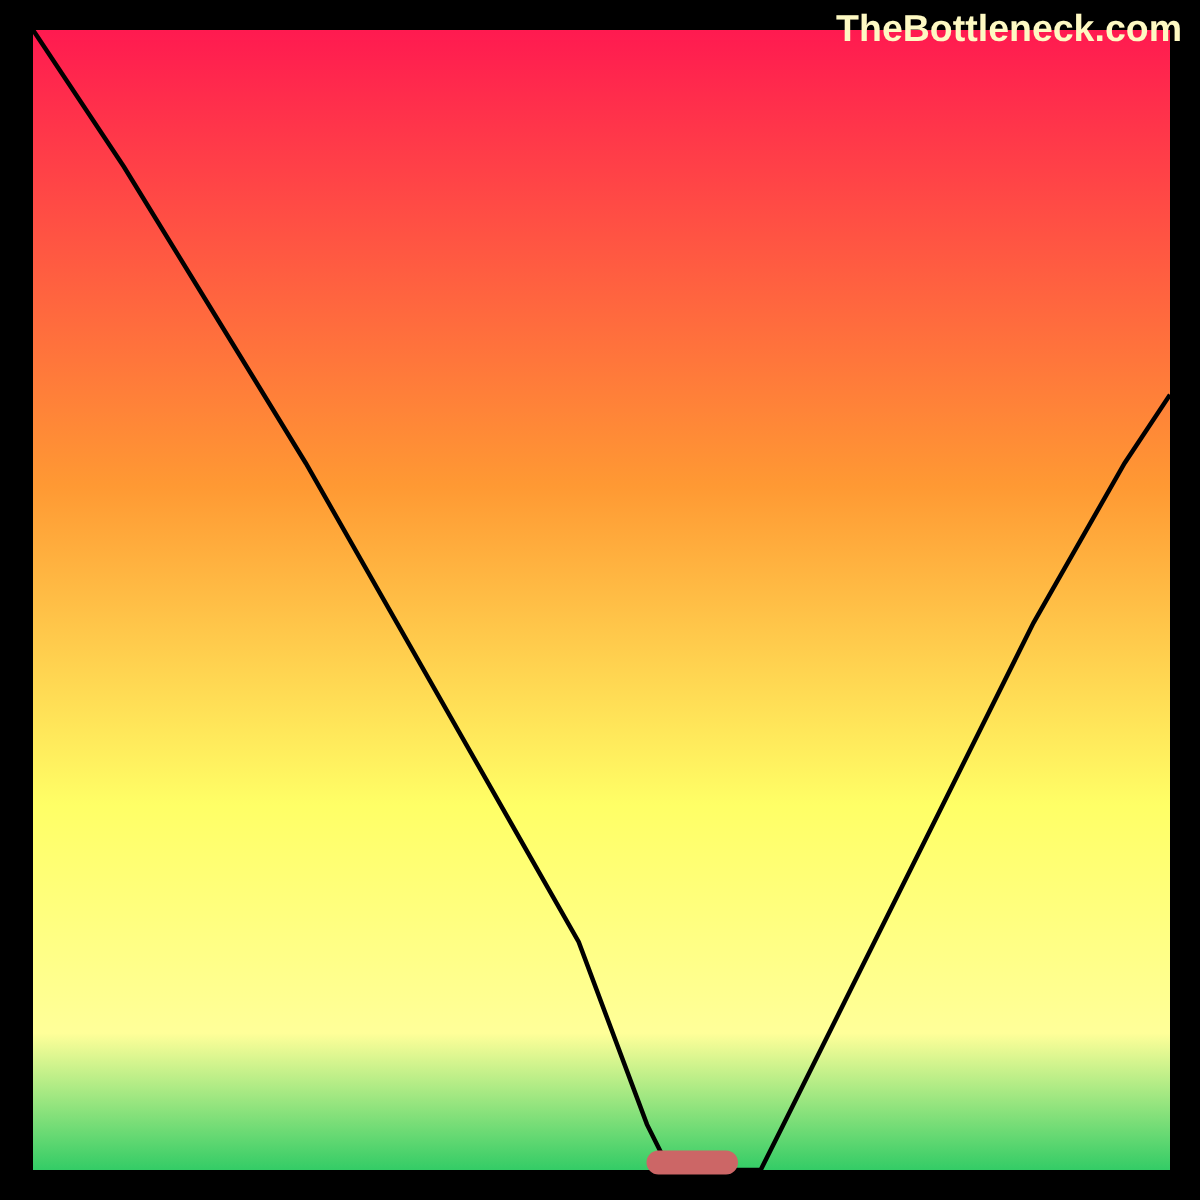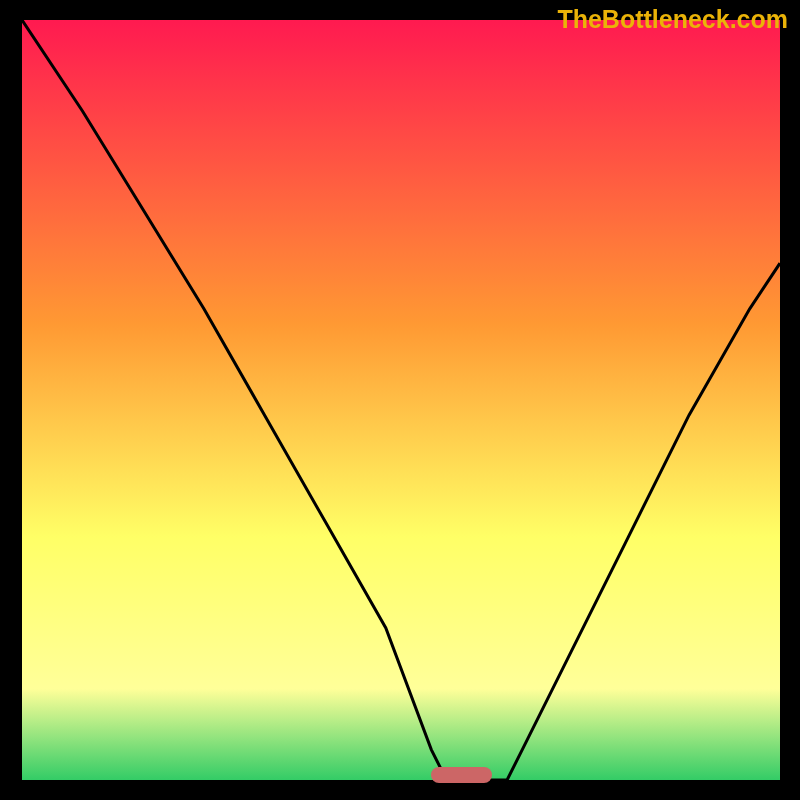--- a/index.html
+++ b/index.html
@@ -13,21 +13,21 @@
 .outer {
   width: 800px;
   height: 800px;
   background: #000;
   position: relative;
 }
 .watermark {
   position: absolute;
   top: 5px;
   right: 12px;
-  color: #eab308;
+  color: #fef9c3;
   font-family: Arial, Helvetica, sans-serif;
   font-size: 25px;
   font-weight: bold;
   z-index: 5;
   margin-left: 12px;
 }
 .plot {
   position: absolute;
   left: 22px;
   top: 20px;

